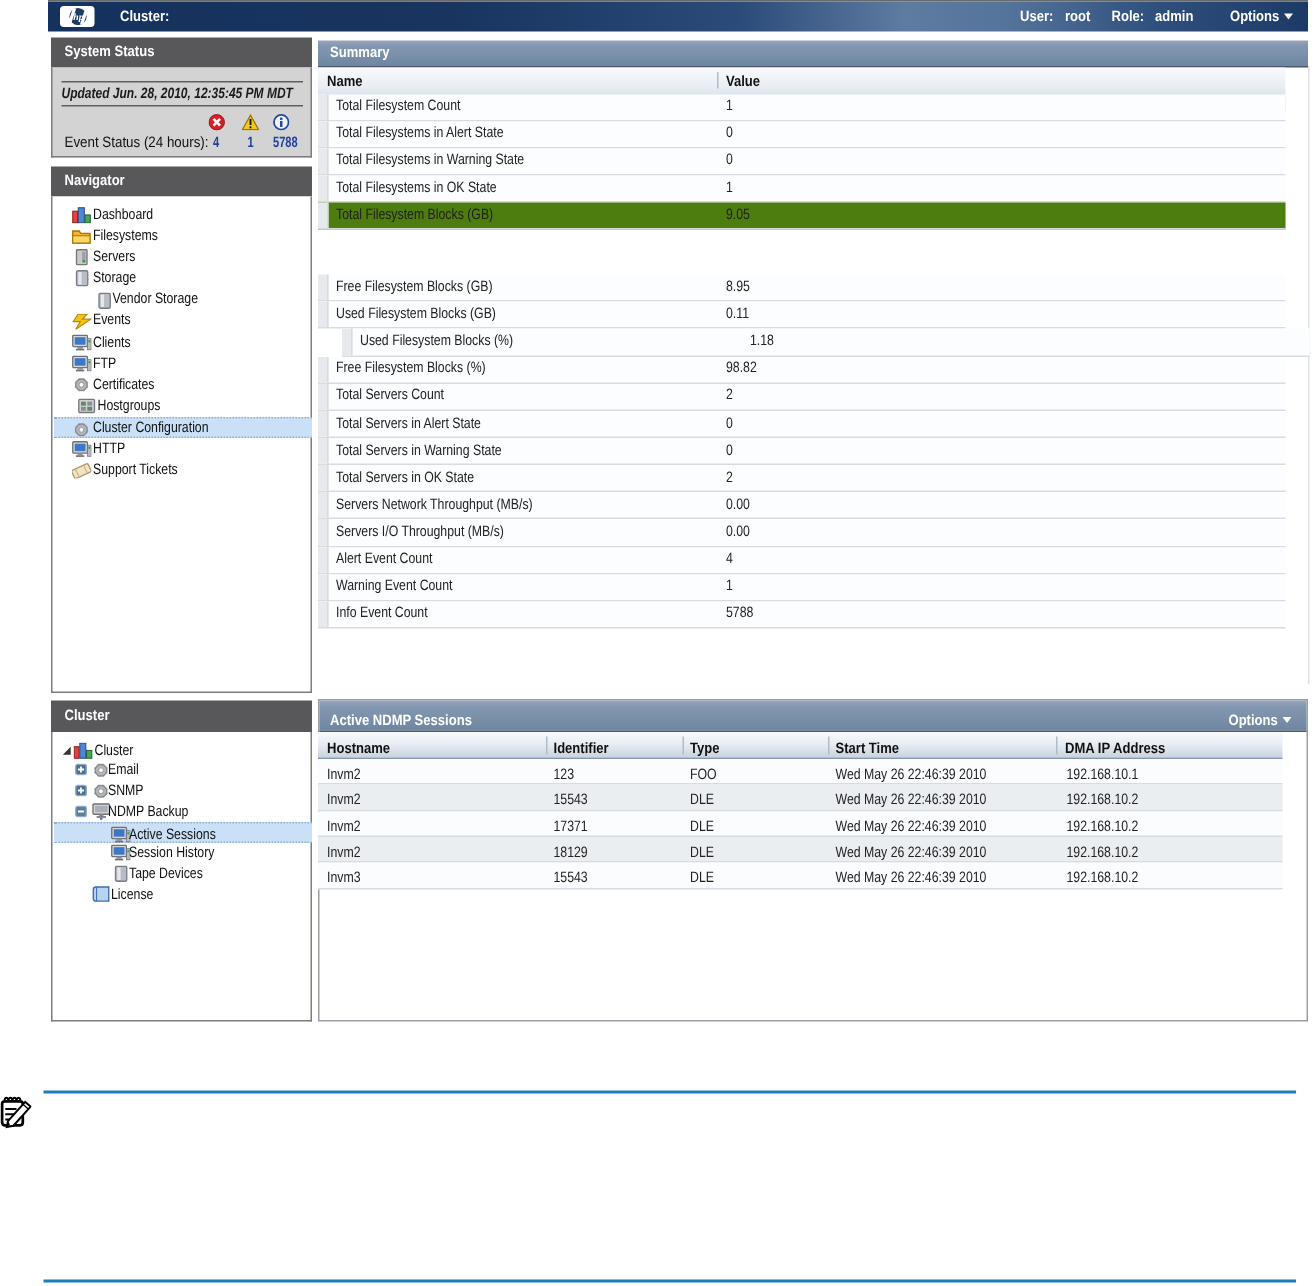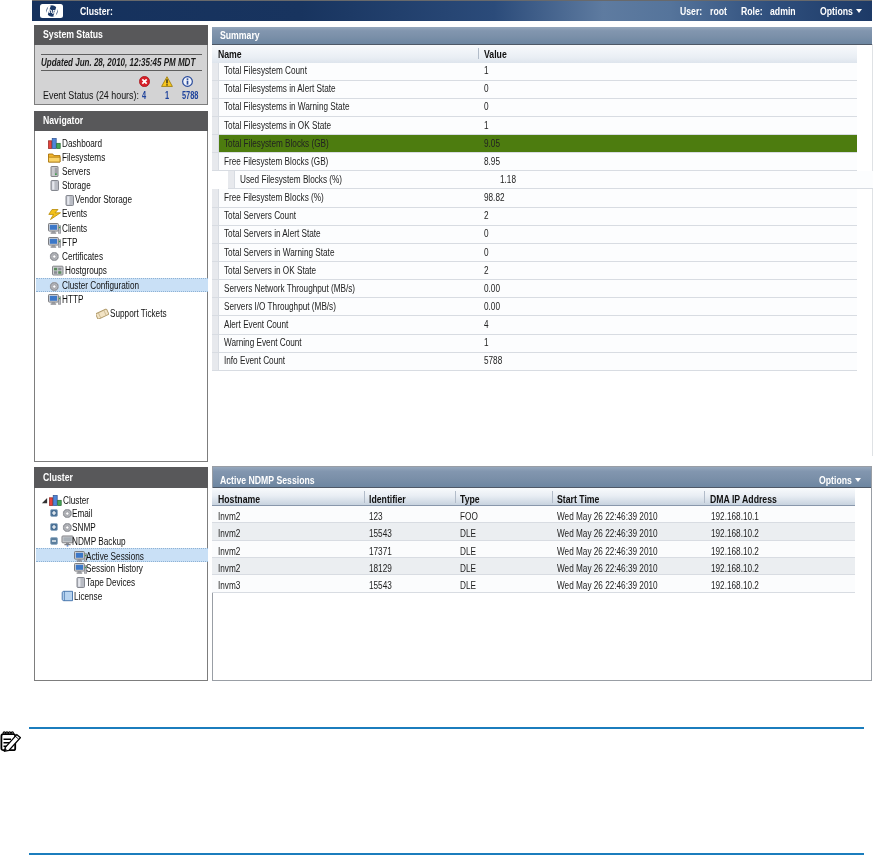--- a/index.html
+++ b/index.html
@@ -177,21 +177,21 @@
 <svg style="left:12.5px;top:2px;" width="13" height="11" viewBox="0 0 13 11">
         <rect x="0.5" y="0.5" width="9.8" height="7.6" rx="0.8" fill="#d6d7da" stroke="#6f7075" stroke-width="0.9"></rect>
         <rect x="1.8" y="1.8" width="7.2" height="5" fill="#3c78c8"></rect>
         <rect x="3.6" y="8.1" width="3.6" height="1.4" fill="#909197"></rect>
         <rect x="2.6" y="9.5" width="5.6" height="1.1" fill="#707177"></rect>
         <rect x="10.4" y="2.8" width="2.4" height="7.4" fill="#b9bac0" stroke="#6f7075" stroke-width="0.5"></rect>
         <rect x="10.9" y="3.8" width="1.4" height="1.4" fill="#3f9e4c"></rect>
       </svg>
 <span class="t" style="left:26px;top:1.8px;">HTTP</span>
 </div>
-<div style="position:absolute;left:0.5px;top:175.0px;width:172px;height:14.2px;margin-left:48px;">
+<div style="position:absolute;left:0.5px;top:175.0px;width:172px;height:14.2px;">
 <svg style="left:12.5px;top:2px;" width="13" height="11" viewBox="0 0 13 11">
         <g transform="rotate(-25 6 6)">
           <rect x="0.2" y="3.2" width="12" height="6" rx="1" fill="#f2e3c4" stroke="#b09a6a" stroke-width="0.9"></rect>
           <path d="M3.2 3.2 L3.2 9.2 M9.2 3.2 L9.2 9.2" stroke="#c4b188" stroke-width="0.7"></path>
         </g>
       </svg>
 <span class="t" style="left:26px;top:1.8px;">Support Tickets</span>
 </div>
 </div>
 <div class="ghdr" style="top:467px;height:21px;"></div>
@@ -326,24 +326,29 @@
 <div style="position:relative;width:645px;height:18.15px;background:#fcfdfe;border-bottom:1px solid #d8dce2;">
 <div style="position:absolute;left:0;top:0;width:7px;height:100%;background:#e7e9ed;border-right:1px solid #d8dce2;"></div>
 <span class="t" style="left:12px;top:2.6px;color:#222;">Total Filesystems in OK State</span>
 <span class="t" style="left:271.5px;top:2.6px;color:#222;">1</span>
 </div>
 <div style="position:relative;width:645px;height:18.15px;background:#4d7c0f;border-bottom:1px solid #d8dce2;">
 <div style="position:absolute;left:0;top:0;width:7px;height:100%;background:#e7e9ed;border-right:1px solid #d8dce2;"></div>
 <span class="t" style="left:12px;top:2.6px;color:#222;">Total Filesystem Blocks (GB)</span>
 <span class="t" style="left:271.5px;top:2.6px;color:#222;">9.05</span>
 </div>
-<div style="position:relative;width:645px;height:18.15px;background:#fcfdfe;border-bottom:1px solid #d8dce2;">
+<div style="position:relative;width:645px;height:18.15px;background:#fcfdfe;border-bottom:1px solid #d8dce2;margin-top:30px;">
 <div style="position:absolute;left:0;top:0;width:7px;height:100%;background:#e7e9ed;border-right:1px solid #d8dce2;"></div>
 <span class="t" style="left:12px;top:2.6px;color:#222;">Free Filesystem Blocks (GB)</span>
 <span class="t" style="left:271.5px;top:2.6px;color:#222;">8.95</span>
+</div>
+<div style="position:relative;width:645px;height:18.15px;background:#fcfdfe;border-bottom:1px solid #d8dce2;">
+<div style="position:absolute;left:0;top:0;width:7px;height:100%;background:#e7e9ed;border-right:1px solid #d8dce2;"></div>
+<span class="t" style="left:12px;top:2.6px;color:#222;">Used Filesystem Blocks (GB)</span>
+<span class="t" style="left:271.5px;top:2.6px;color:#222;">0.11</span>
 </div>
 <div style="position:relative;width:645px;height:18.15px;background:#fcfdfe;border-bottom:1px solid #d8dce2;margin-left:16px;">
 <div style="position:absolute;left:0;top:0;width:7px;height:100%;background:#e7e9ed;border-right:1px solid #d8dce2;"></div>
 <span class="t" style="left:12px;top:2.6px;color:#222;">Used Filesystem Blocks (%)</span>
 <span class="t" style="left:271.5px;top:2.6px;color:#222;">1.18</span>
 </div>
 <div style="position:relative;width:645px;height:18.15px;background:#fcfdfe;border-bottom:1px solid #d8dce2;">
 <div style="position:absolute;left:0;top:0;width:7px;height:100%;background:#e7e9ed;border-right:1px solid #d8dce2;"></div>
 <span class="t" style="left:12px;top:2.6px;color:#222;">Free Filesystem Blocks (%)</span>
 <span class="t" style="left:271.5px;top:2.6px;color:#222;">98.82</span>

